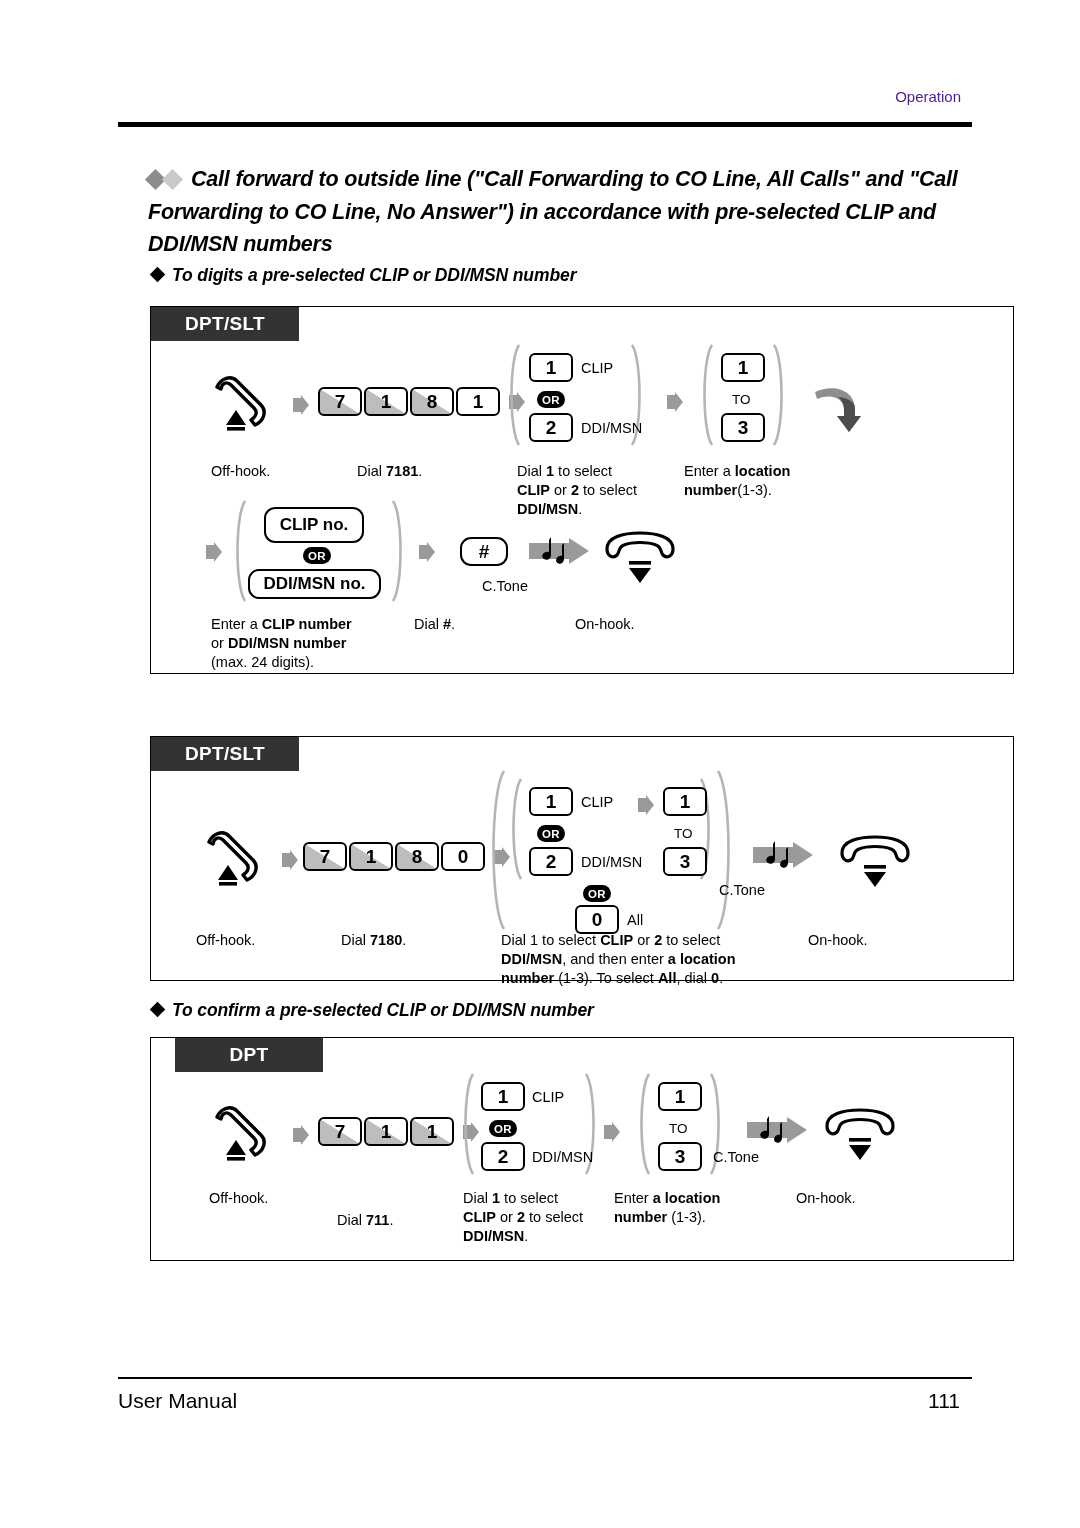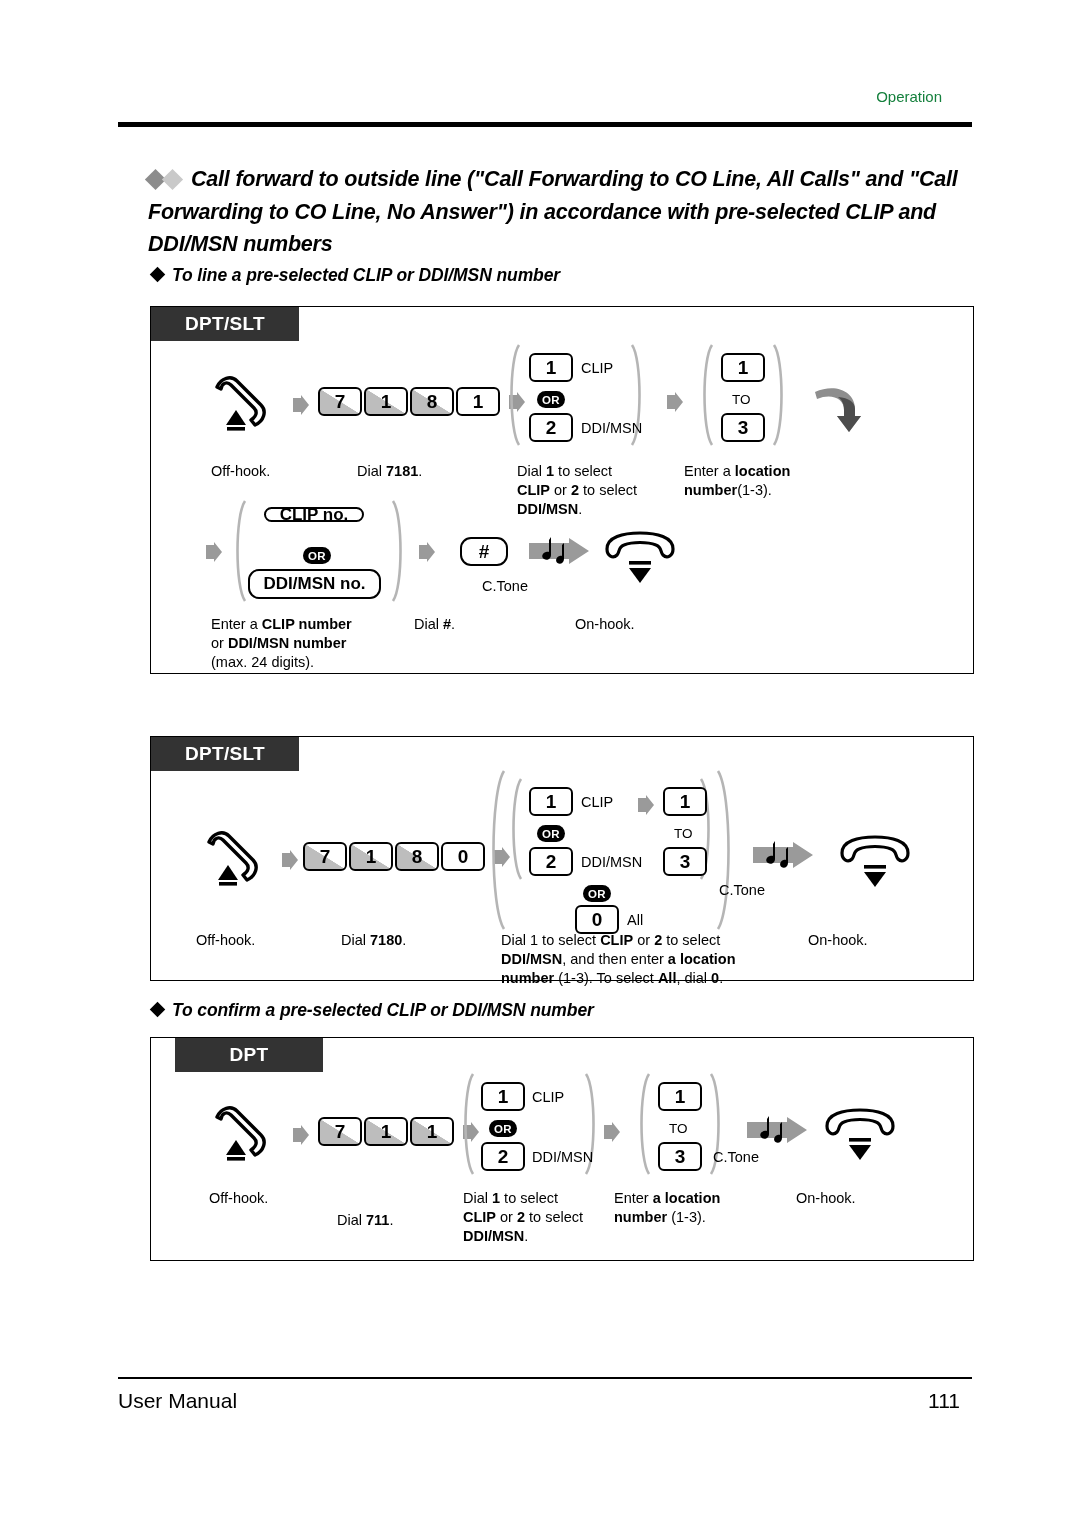--- a/index.html
+++ b/index.html
@@ -4,37 +4,37 @@
 <style>
   html,body{margin:0;padding:0;}
   body{
     width:1080px;height:1528px;background:#fff;
     font-family:"Liberation Sans","DejaVu Sans",sans-serif;
     color:#000;position:relative;overflow:hidden;
   }
   .page{position:absolute;inset:0;}
 
   
-  .hdr-text{position:absolute;right:138px;top:88px;font-size:15px;color:#15803d;}
+  .hdr-text{position:absolute;right:119px;top:88px;font-size:15px;color:#4c1d95;}
   .hdr-rule{position:absolute;left:118px;top:122px;width:854px;height:5px;background:#000;}
 
   
   .h1{position:absolute;left:148px;top:163px;width:840px;
       font-size:21.5px;font-weight:bold;font-style:italic;line-height:32px;letter-spacing:-.2px;}
   .dia2{display:inline-block;vertical-align:-1px;margin-right:9px;white-space:nowrap;}
   .dm{display:inline-block;width:15px;height:15px;transform:rotate(45deg);margin-right:2px;}
   .dm.a{background:#8c8c8c;}
   .dm.b{background:#c9c9c9;}
 
   .h2{position:absolute;left:152px;font-size:17.5px;font-weight:bold;font-style:italic;letter-spacing:-.1px;}
   .h2 .bd{display:inline-block;width:11px;height:11px;background:#000;transform:rotate(45deg);
           margin-right:9px;vertical-align:1px;}
 
   
-  .panel{position:absolute;border:1.6px solid #000;background:#fff;}
+  .panel{position:absolute;border:1.6px solid #000;background:#fff;padding-left:40px;}
   .tab{position:absolute;left:0;top:0;background:#333;color:#fff;
        font-size:19px;font-weight:bold;display:flex;align-items:center;justify-content:center;
        letter-spacing:.3px;}
 
   
   .key{position:absolute;border:2.4px solid #000;border-radius:6px;background:#fff;
        display:flex;align-items:center;justify-content:center;
        font-size:19px;font-weight:bold;box-sizing:border-box;overflow:hidden;}
   .key.sh{background:linear-gradient(to bottom left,#fff 0%,#fff 49.4%,#bdbdbd 50.6%,#bdbdbd 100%);}
   .key span{position:relative;z-index:2;}
@@ -73,21 +73,21 @@
 <div class="page">
 
   <div class="hdr-text">Operation</div>
   <div class="hdr-rule"></div>
 
   <div class="h1">
     <span class="dia2"><span class="dm a"></span><span class="dm b"></span></span><span>Call forward to outside line ("Call Forwarding to CO Line, All Calls" and "Call Forwarding to CO Line, No Answer") in accordance with pre-selected CLIP and DDI/MSN numbers</span>
   </div>
 
   <div class="h2" style="top:265px;">
-    <span class="bd"></span><span>To line a pre-selected CLIP or DDI/MSN number</span>
+    <span class="bd"></span><span>To digits a pre-selected CLIP or DDI/MSN number</span>
   </div>
 
   <div class="panel" style="left:150px;top:306px;width:822px;height:366px;">
     <div class="tab" style="width:148px;height:34px;">DPT/SLT</div>
 
     <div style="position:absolute;left:58px;top:63px;">
       <svg width="70" height="62" viewBox="0 0 70 62">
         <g fill="none" stroke="#000" stroke-width="3.4" stroke-linejoin="round">
           <path d="M8 17 C12 8, 22 5, 28 11 L52 35 C58 41, 55 51, 46 55 L42 50 C47 47, 49 42, 45 38 L22 15 C18 11, 13 13, 12 19 Z" fill="#fff"></path>
         </g>
@@ -176,21 +176,21 @@
           <path d="M0 3 H8 V0 L16 10 L8 20 V17 H0 Z" fill="#9a9a9a"></path>
         </svg>
     </div>
 
     <div class="brk" style="left:78px;top:192px;width:180px;height:104px;">
       <svg width="180" height="104" viewBox="0 0 180 104">
         <path d="M16 2 C6 16, 6 88, 16 102" fill="none" stroke="#b5b5b5" stroke-width="2.6"></path>
         <path d="M164 2 C174 16, 174 88, 164 102" fill="none" stroke="#b5b5b5" stroke-width="2.6"></path>
       </svg>
     </div>
-    <div class="rkey" style="left:113px;top:200px;width:100px;height:15px;">
+    <div class="rkey" style="left:113px;top:200px;width:100px;height:36px;">
         <span>CLIP no.</span>
       </div>
     <div class="orb" style="left:152px;top:240px;">OR</div>
     <div class="rkey" style="left:97px;top:262px;width:133px;height:30px;">
         <span>DDI/MSN no.</span>
       </div>
 
     <div class="fwd" style="left:268px;top:235px;">
       <svg width="16" height="20" viewBox="0 0 16 20">
           <path d="M0 3 H8 V0 L16 10 L8 20 V17 H0 Z" fill="#9a9a9a"></path>

